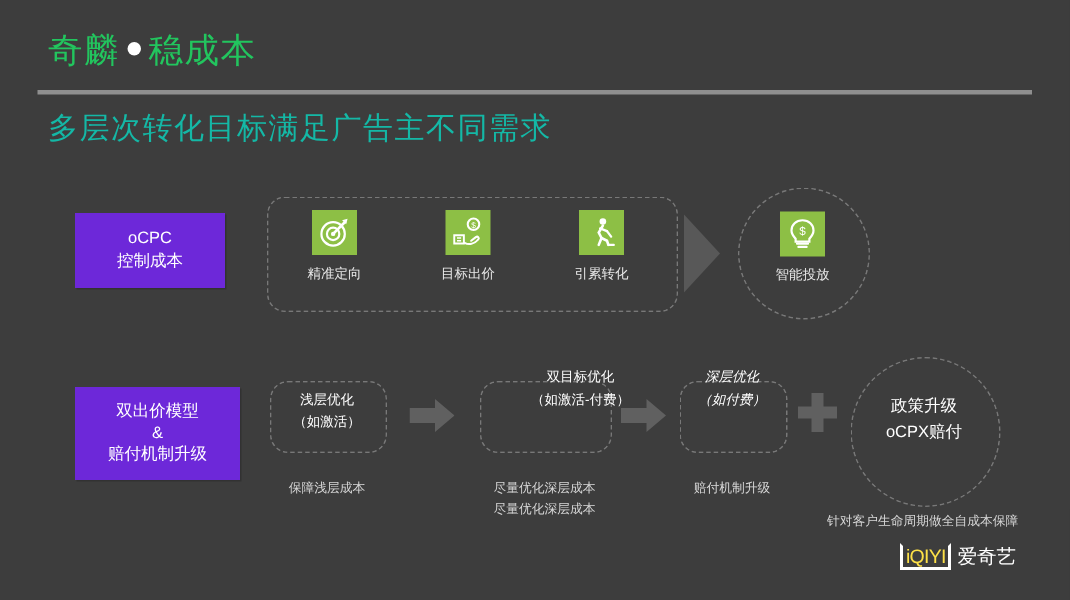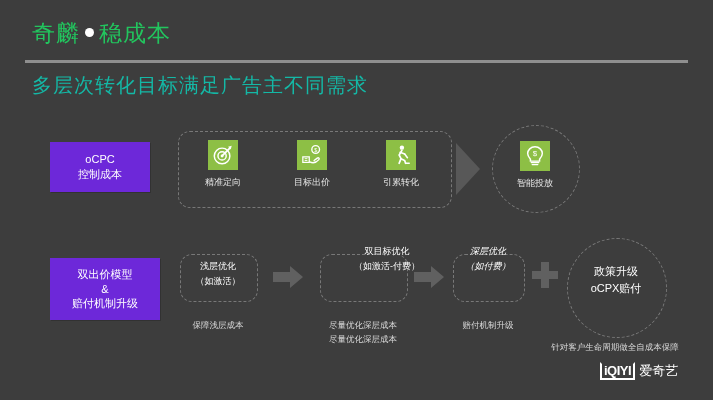--- a/index.html
+++ b/index.html
@@ -174,23 +174,23 @@
 
   
   .logo {
     position: absolute;
     display: flex;
     align-items: center;
     gap: 4px;
   }
   .logo-mark {
     font-size: 13px;
-    font-weight: bold;
+    font-weight: normal;
     letter-spacing: -0.5px;
-    color: #ffffff;
+    color: #fde047;
     border-top: 2px solid #ffffff;
     border-bottom: 2px solid #ffffff;
     border-left: 2px solid #ffffff;
     border-right: 2px solid #ffffff;
     border-top-color: transparent;
     padding: 0 2px;
     line-height: 14px;
   }
   .logo-cn {
     font-size: 13px;

